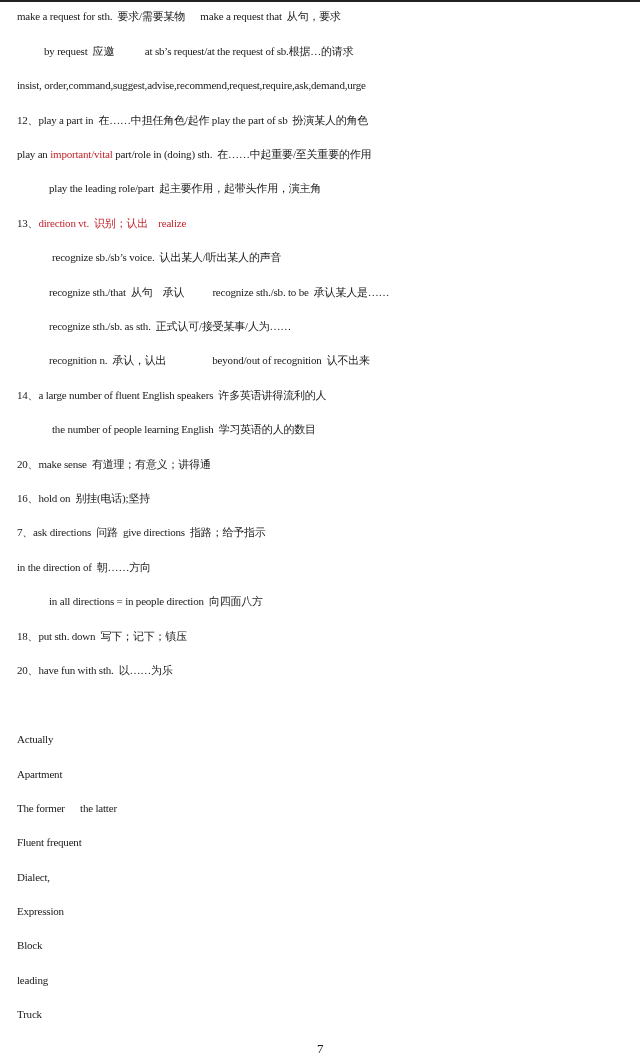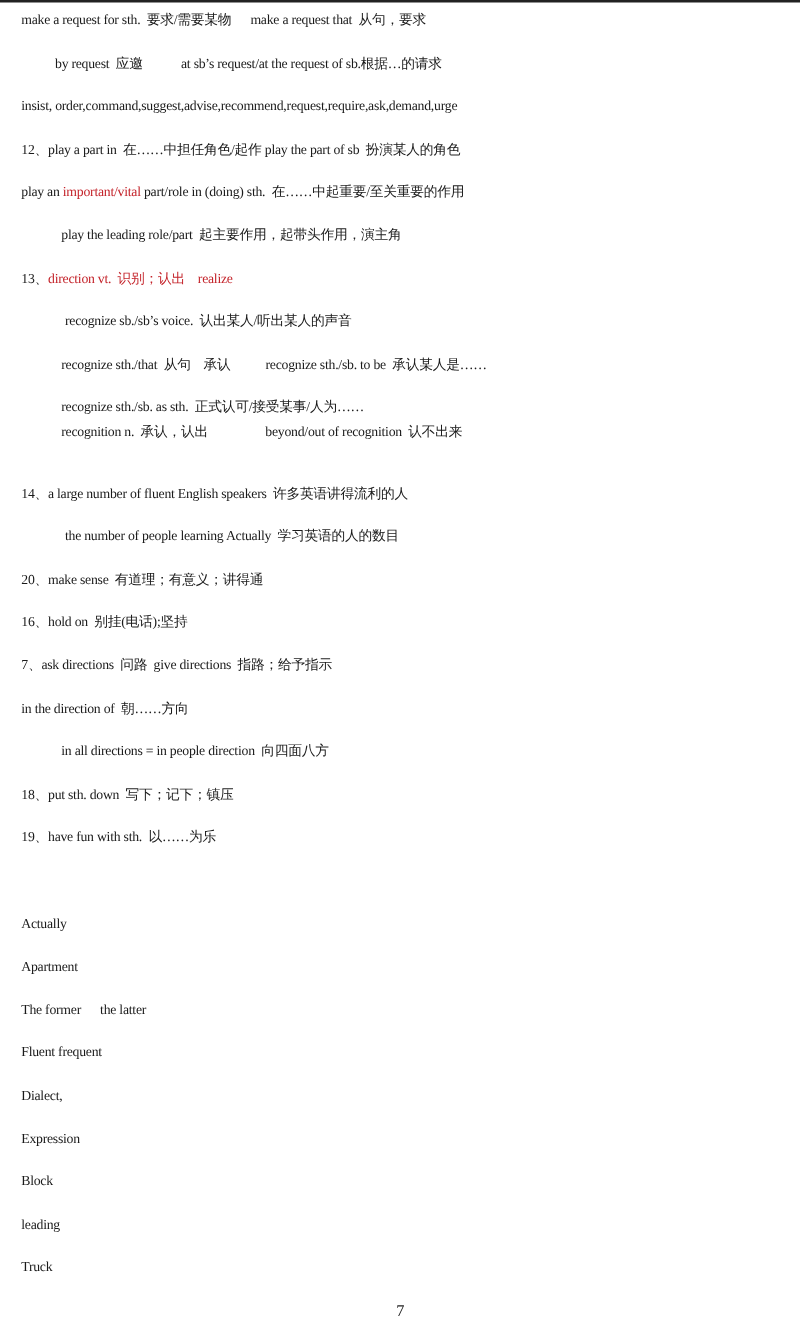--- a/index.html
+++ b/index.html
@@ -24,30 +24,30 @@
 <div class="line" style="left:17px;top:6px"><span>make a request for sth.  要求/需要某物      make a request that  从句，要求</span></div>
 <div class="line" style="left:44px;top:41px"><span>by request  应邀            at sb’s request/at the request of sb.根据…的请求</span></div>
 <div class="line" style="left:17px;top:75px"><span>insist, order,command,suggest,advise,recommend,request,require,ask,demand,urge</span></div>
 <div class="line" style="left:17px;top:110px"><span>12、play a part in  在……中担任角色/起作 play the part of sb  扮演某人的角色</span></div>
 <div class="line" style="left:17px;top:144px"><span>play an </span><span class="red">important/vital</span><span> part/role in (doing) sth.  在……中起重要/至关重要的作用</span></div>
 <div class="line" style="left:49px;top:178px"><span>play the leading role/part  起主要作用，起带头作用，演主角</span></div>
 <div class="line" style="left:17px;top:213px"><span>13、</span><span class="red">direction vt.  识别；认出    realize</span></div>
 <div class="line" style="left:52px;top:247px"><span>recognize sb./sb’s voice.  认出某人/听出某人的声音</span></div>
 <div class="line" style="left:49px;top:282px"><span>recognize sth./that  从句    承认           recognize sth./sb. to be  承认某人是……</span></div>
 <div class="line" style="left:49px;top:316px"><span>recognize sth./sb. as sth.  正式认可/接受某事/人为……</span></div>
-<div class="line" style="left:49px;top:336px"><span>recognition n.  承认，认出                  beyond/out of recognition  认不出来</span></div>
+<div class="line" style="left:49px;top:350px"><span>recognition n.  承认，认出                  beyond/out of recognition  认不出来</span></div>
 <div class="line" style="left:17px;top:385px"><span>14、a large number of fluent English speakers  许多英语讲得流利的人</span></div>
-<div class="line" style="left:52px;top:419px"><span>the number of people learning Actually  学习英语的人的数目</span></div>
+<div class="line" style="left:52px;top:419px"><span>the number of people learning English  学习英语的人的数目</span></div>
 <div class="line" style="left:17px;top:454px"><span>20、make sense  有道理；有意义；讲得通</span></div>
 <div class="line" style="left:17px;top:488px"><span>16、hold on  别挂(电话);坚持</span></div>
 <div class="line" style="left:17px;top:522px"><span>7、ask directions  问路  give directions  指路；给予指示</span></div>
 <div class="line" style="left:17px;top:557px"><span>in the direction of  朝……方向</span></div>
 <div class="line" style="left:49px;top:591px"><span>in all directions = in people direction  向四面八方</span></div>
 <div class="line" style="left:17px;top:626px"><span>18、put sth. down  写下；记下；镇压</span></div>
-<div class="line" style="left:17px;top:660px"><span>19、have fun with sth.  以……为乐</span></div>
+<div class="line" style="left:17px;top:660px"><span>20、have fun with sth.  以……为乐</span></div>
 
 <div class="line" style="left:17px;top:729px"><span>Actually</span></div>
 <div class="line" style="left:17px;top:764px"><span>Apartment</span></div>
 <div class="line" style="left:17px;top:798px"><span>The former      the latter</span></div>
 <div class="line" style="left:17px;top:832px"><span>Fluent frequent</span></div>
 <div class="line" style="left:17px;top:867px"><span>Dialect,</span></div>
 <div class="line" style="left:17px;top:901px"><span>Expression</span></div>
 <div class="line" style="left:17px;top:935px"><span>Block</span></div>
 <div class="line" style="left:17px;top:970px"><span>leading</span></div>
 <div class="line" style="left:17px;top:1004px"><span>Truck</span></div>

